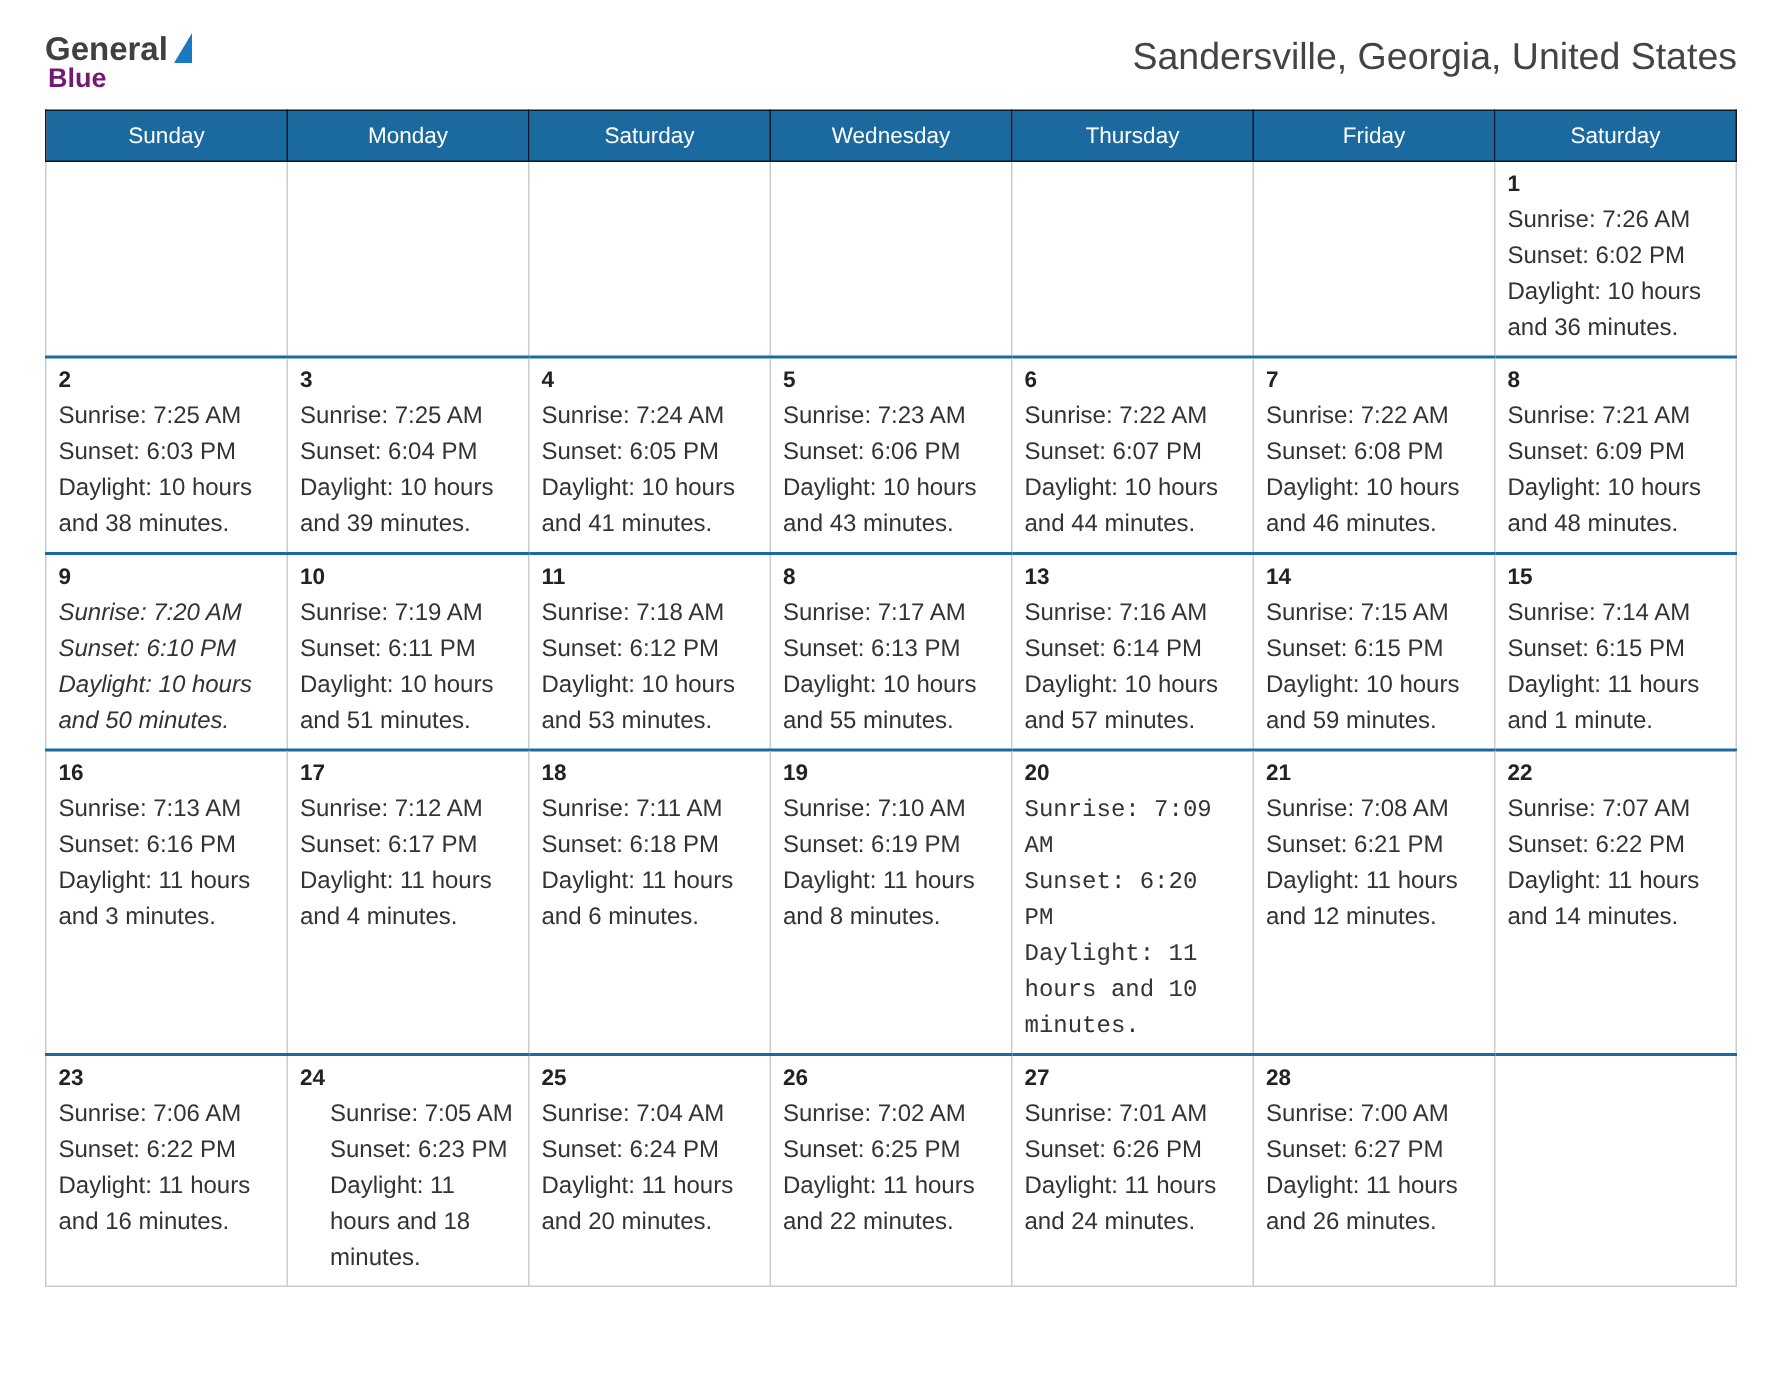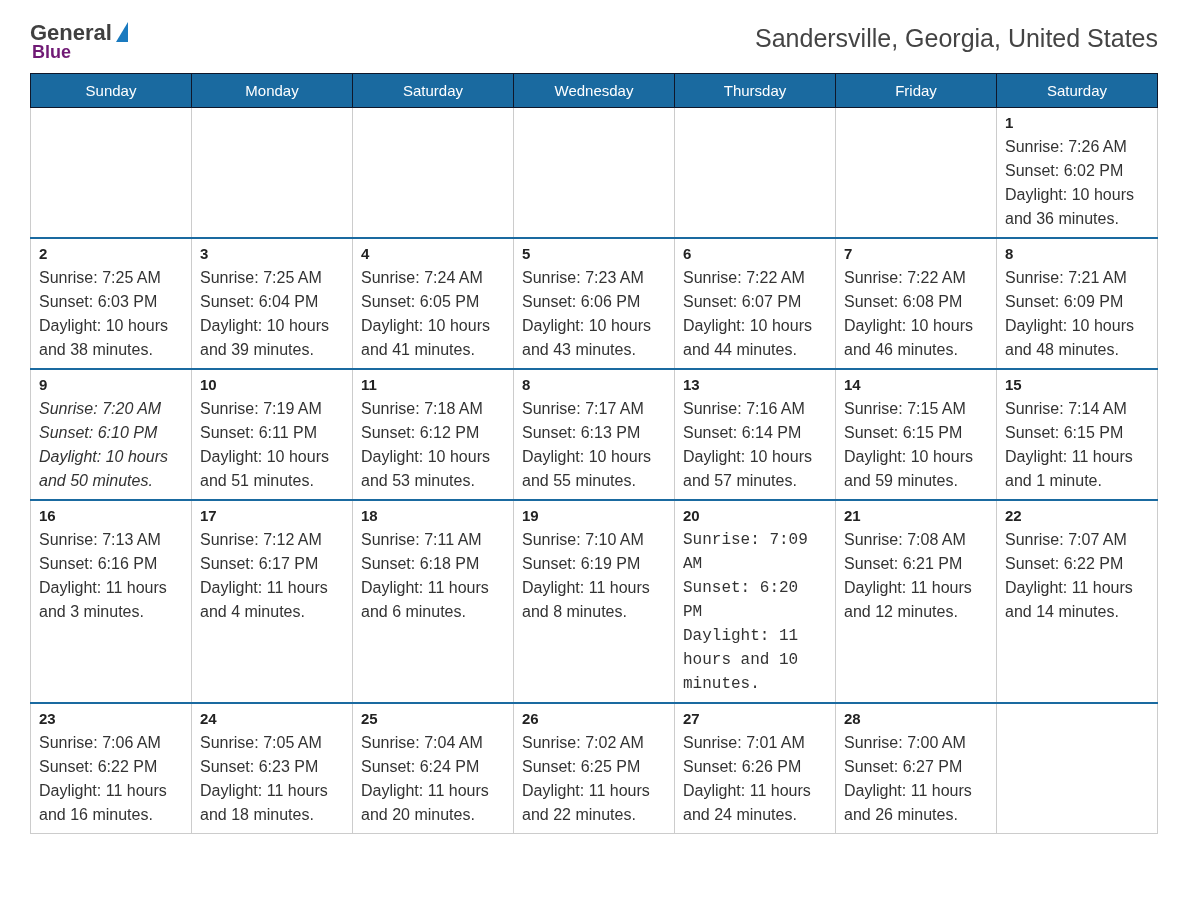--- a/index.html
+++ b/index.html
@@ -277,21 +277,21 @@
       </tr>
       <tr class="row-border">
         <td>
           <div class="day-number">23</div>
           <div class="day-info" style="white-space: pre-line;">Sunrise: 7:06 AM
 Sunset: 6:22 PM
 Daylight: 11 hours and 16 minutes.</div>
         </td>
         <td>
           <div class="day-number">24</div>
-          <div class="day-info" style="white-space: pre-line;">Sunrise: 7:05 AM
+          <div class="day-info" style="white-space: pre-line; margin-left: 20px;">Sunrise: 7:05 AM
 Sunset: 6:23 PM
 Daylight: 11 hours and 18 minutes.</div>
         </td>
         <td>
           <div class="day-number">25</div>
           <div class="day-info" style="white-space: pre-line;">Sunrise: 7:04 AM
 Sunset: 6:24 PM
 Daylight: 11 hours and 20 minutes.</div>
         </td>
         <td>

